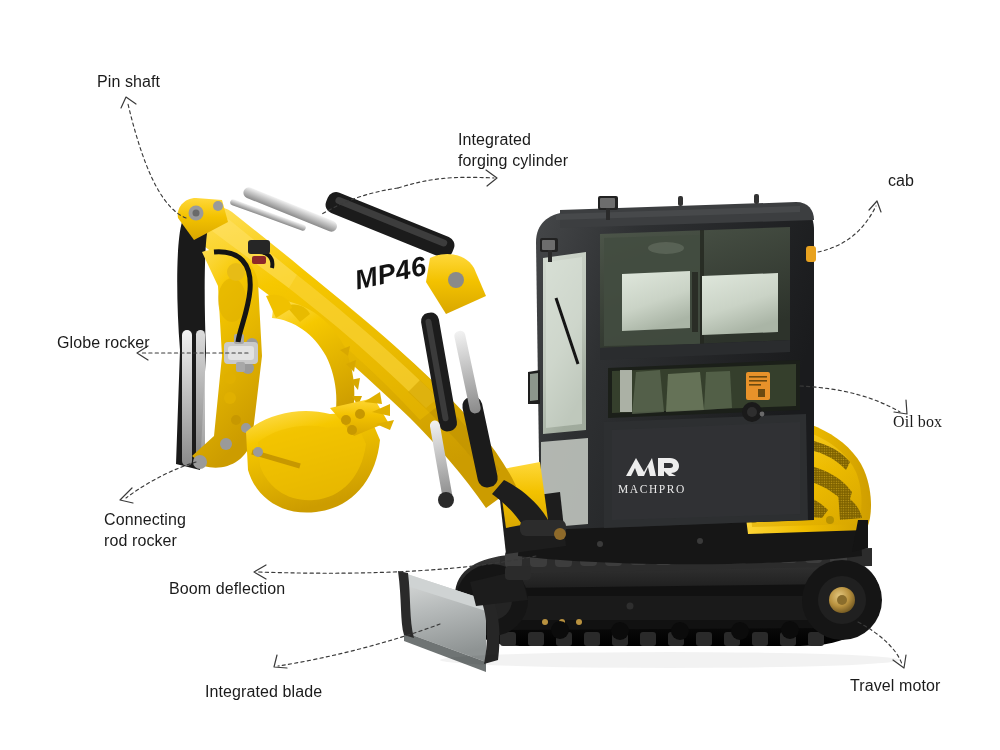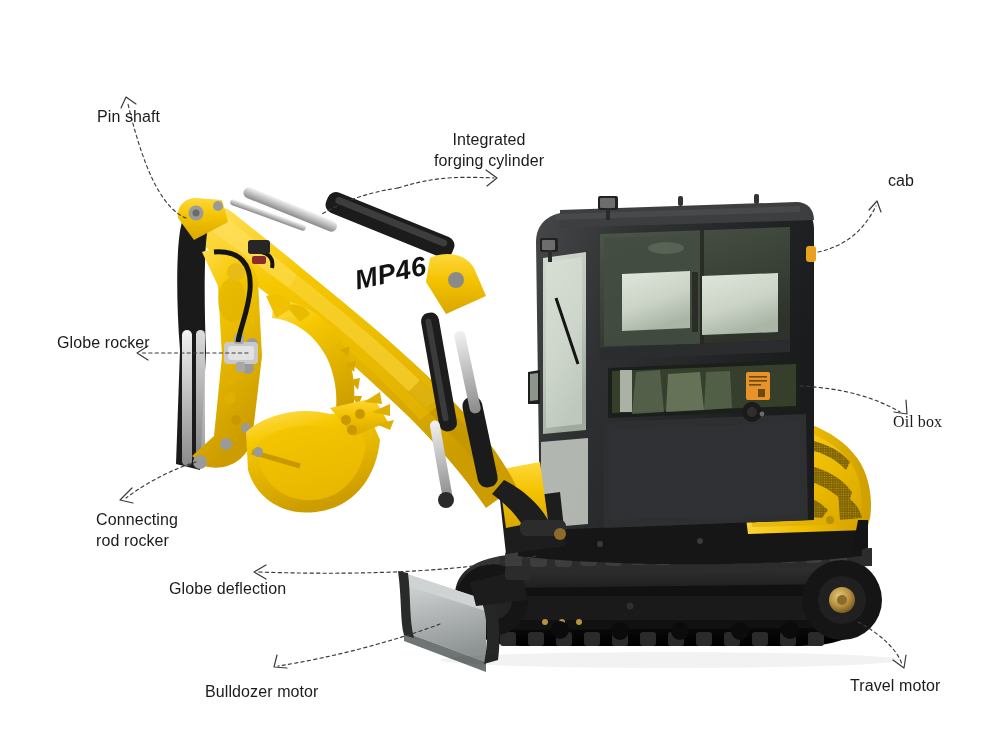--- a/index.html
+++ b/index.html
@@ -445,34 +445,41 @@
 
     <path class="leader" d="M440 624 C392 642 330 658 278 666"></path>
     <path class="leader-solidtip" d="M277 655 L274 667 L287 668"></path>
 
     <path class="leader" d="M858 622 C880 634 896 648 902 664"></path>
     <path class="leader-solidtip" d="M893 660 L904 668 L906 655"></path>
   </svg>
 
   <div class="badge-mp46" style="left:352px; top:266px;">MP46</div>
 
-
-  <div class="callout" style="left:97px; top:72px;margin-top:35px;">Pin shaft</div>
-
-  <div class="callout two-line" style="left:434px; top:129px;text-align:center;">Integrated
+  <div class="logo-wrap" style="left:612px; top:456px; width:80px;">
+    <svg width="56" height="22" viewBox="0 0 56 22">
+      <path d="M2 20 L12 2 L20 16 L28 2 L32 20 L26 20 L24 11 L20 20 L14 20 L11 12 L7 20 Z" fill="#ededed"></path>
+      <path d="M34 2 L46 2 C52 2 55 6 55 10 C55 14 52 17 47 17 L52 20 L45 20 L40 15 L40 20 L34 20 Z M40 7 L40 12 L46 12 C48 12 49 11 49 9.5 C49 8 48 7 46 7 Z" fill="#ededed"></path>
+    </svg>
+    <div class="logo-word">MACHPRO</div>
+  </div>
+
+  <div class="callout" style="left:97px; top:72px;">Pin shaft</div>
+
+  <div class="callout two-line" style="left:458px; top:129px;">Integrated
 forging cylinder</div>
 
   <div class="callout" style="left:888px; top:171px;">cab</div>
 
   <div class="callout" style="left:57px; top:333px;">Globe rocker</div>
 
   <div class="callout" style="left:893px; top:412px;font-family:Liberation Serif, serif;">Oil box</div>
 
-  <div class="callout two-line" style="left:96px; top:509px;">Connecting
+  <div class="callout two-line" style="left:104px; top:509px;">Connecting
 rod rocker</div>
 
-  <div class="callout" style="left:169px; top:579px;">Globe deflection</div>
-
-  <div class="callout" style="left:205px; top:682px;">Bulldozer motor</div>
+  <div class="callout" style="left:169px; top:579px;">Boom deflection</div>
+
+  <div class="callout" style="left:205px; top:682px;">Integrated blade</div>
 
   <div class="callout" style="left:850px; top:676px;">Travel motor</div>
 
 </div>
 
 </body></html>

